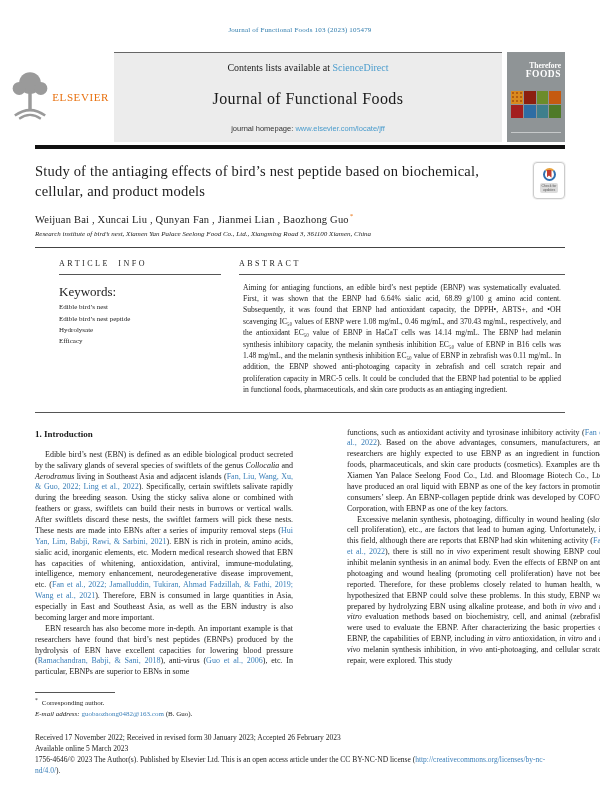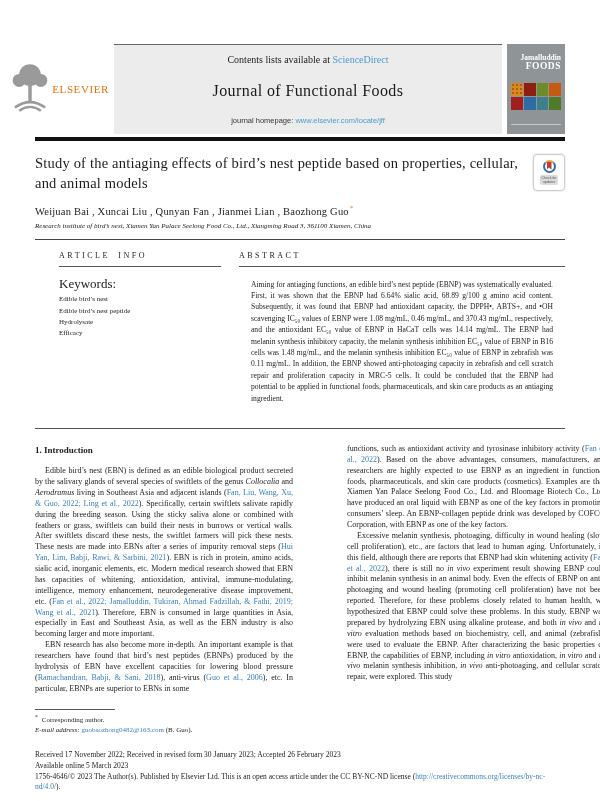--- a/index.html
+++ b/index.html
@@ -55,21 +55,21 @@
   .affiliation{margin-top:5px;font-size:7px;font-style:italic;color:#222;}
   .rule{border:none;border-top:1px solid #444;margin:9px 0 0;}
   
   .info-abs{display:flex;margin-top:11px;}
   .info-col{width:162px;flex:none;margin-left:24px;}
   .abs-col{flex:1;margin-left:18px;}
   .sec-head{font-size:8px;letter-spacing:2.5px;word-spacing:4px;color:#222;}
   .sec-rule{border:none;border-top:1px solid #555;margin:6px 0 7px;}
   .kw-label{font-size:13px;line-height:1.6;}
   .kw{font-size:7px;line-height:1.6;}
-  .abs-text{font-size:7.6px;line-height:1.5;text-align:justify;margin:12px;}
+  .abs-text{font-size:7.6px;line-height:1.5;text-align:justify;margin:4px;}
   .full-rule{border:none;border-top:1px solid #555;margin:12px 0 0;}
   
   .body-cols{display:flex;margin-top:15px;gap:40px;}
   .col{width:258px;font-size:8px;line-height:1.36;text-align:justify;}
   .col-left{flex:none;}
   .col-right{margin-left:14px;flex:none;}
   .intro-head{font-size:9px;font-weight:bold;margin:0 0 10px;text-align:left;}
   .para{margin:0;text-indent:10px;}
   .lnk{color:#3b7fb8;}
   .it{font-style:italic;}
@@ -81,20 +81,21 @@
   
   .footer{margin-top:14px;font-size:7.5px;line-height:1.45;}
   .footer .doi{display:block;color:#3b7fb8;margin-bottom:2px;}
   .footer .meta{color:#1c1c1c;}
 </style>
 </head>
 <body>
 
 <div class="page">
 
+  <div class="citation">Journal of Functional Foods 103 (2023) 105479</div>
 
   <div class="masthead">
     <div class="elsevier">
       <span>
         <svg width="44" height="52" viewBox="0 0 40 48" xmlns="http://www.w3.org/2000/svg">
           <circle cx="20" cy="12" r="10" fill="#9a9a9a"></circle>
           <circle cx="10" cy="17" r="6" fill="#9a9a9a"></circle>
           <circle cx="30" cy="17" r="6" fill="#9a9a9a"></circle>
           <rect x="18.4" y="19" width="3.2" height="17" fill="#9a9a9a"></rect>
           <path d="M6 42 Q20 32 34 42" stroke="#9a9a9a" stroke-width="2.4" fill="none"></path>
@@ -111,41 +112,41 @@
       </div>
       <div class="mast-title">Journal of Functional Foods</div>
       <div class="homepage-line">
         <span>journal homepage:</span>
         <span class="lnk">www.elsevier.com/locate/jff</span>
       </div>
     </div>
 
     <div class="cover">
       <div class="cover-title">
-        <span class="c1">Jamalluddin</span>
+        <span class="c1">Therefore</span>
         <span class="c2">FOODS</span>
       </div>
       <div class="cover-tiles">
         <div class="tile t1"></div>
         <div class="tile t2"></div>
         <div class="tile t3"></div>
         <div class="tile t4"></div>
         <div class="tile t5"></div>
         <div class="tile t6"></div>
         <div class="tile t7"></div>
         <div class="tile t8"></div>
       </div>
       <div class="cover-foot"></div>
     </div>
   </div>
 
   <div class="black-bar"></div>
 
   <div class="title-row">
-    <h1 class="article-title">Study of the antiaging effects of bird’s nest peptide based on properties, cellular, and animal models</h1>
+    <h1 class="article-title">Study of the antiaging effects of bird’s nest peptide based on biochemical, cellular, and product models</h1>
     <div class="badge">
       <div class="badge-circle">
         <div class="bookmark"></div>
       </div>
       <div class="badge-label">
         <span>Check for</span><br>
         <span>updates</span>
       </div>
     </div>
   </div>

